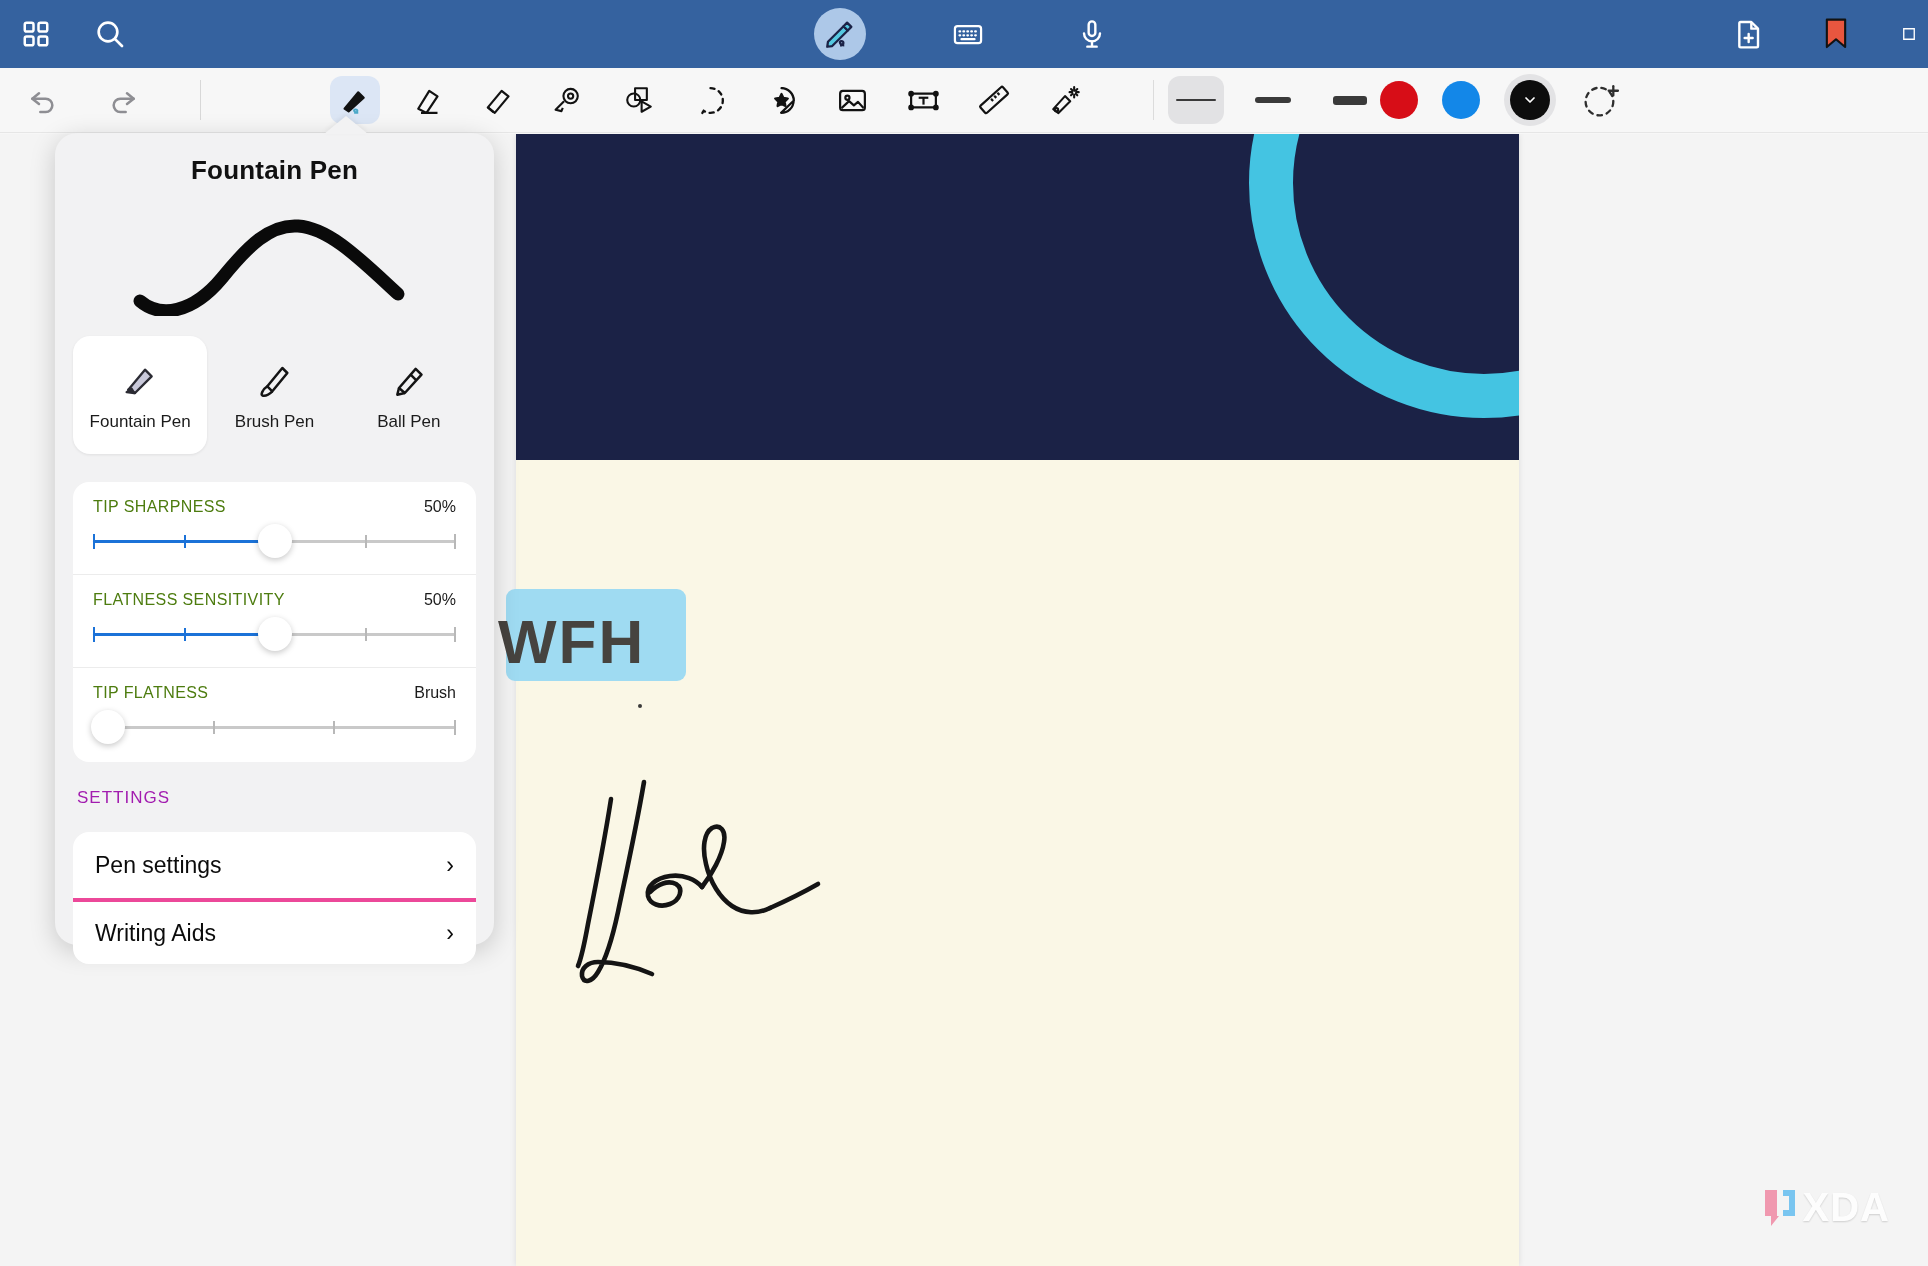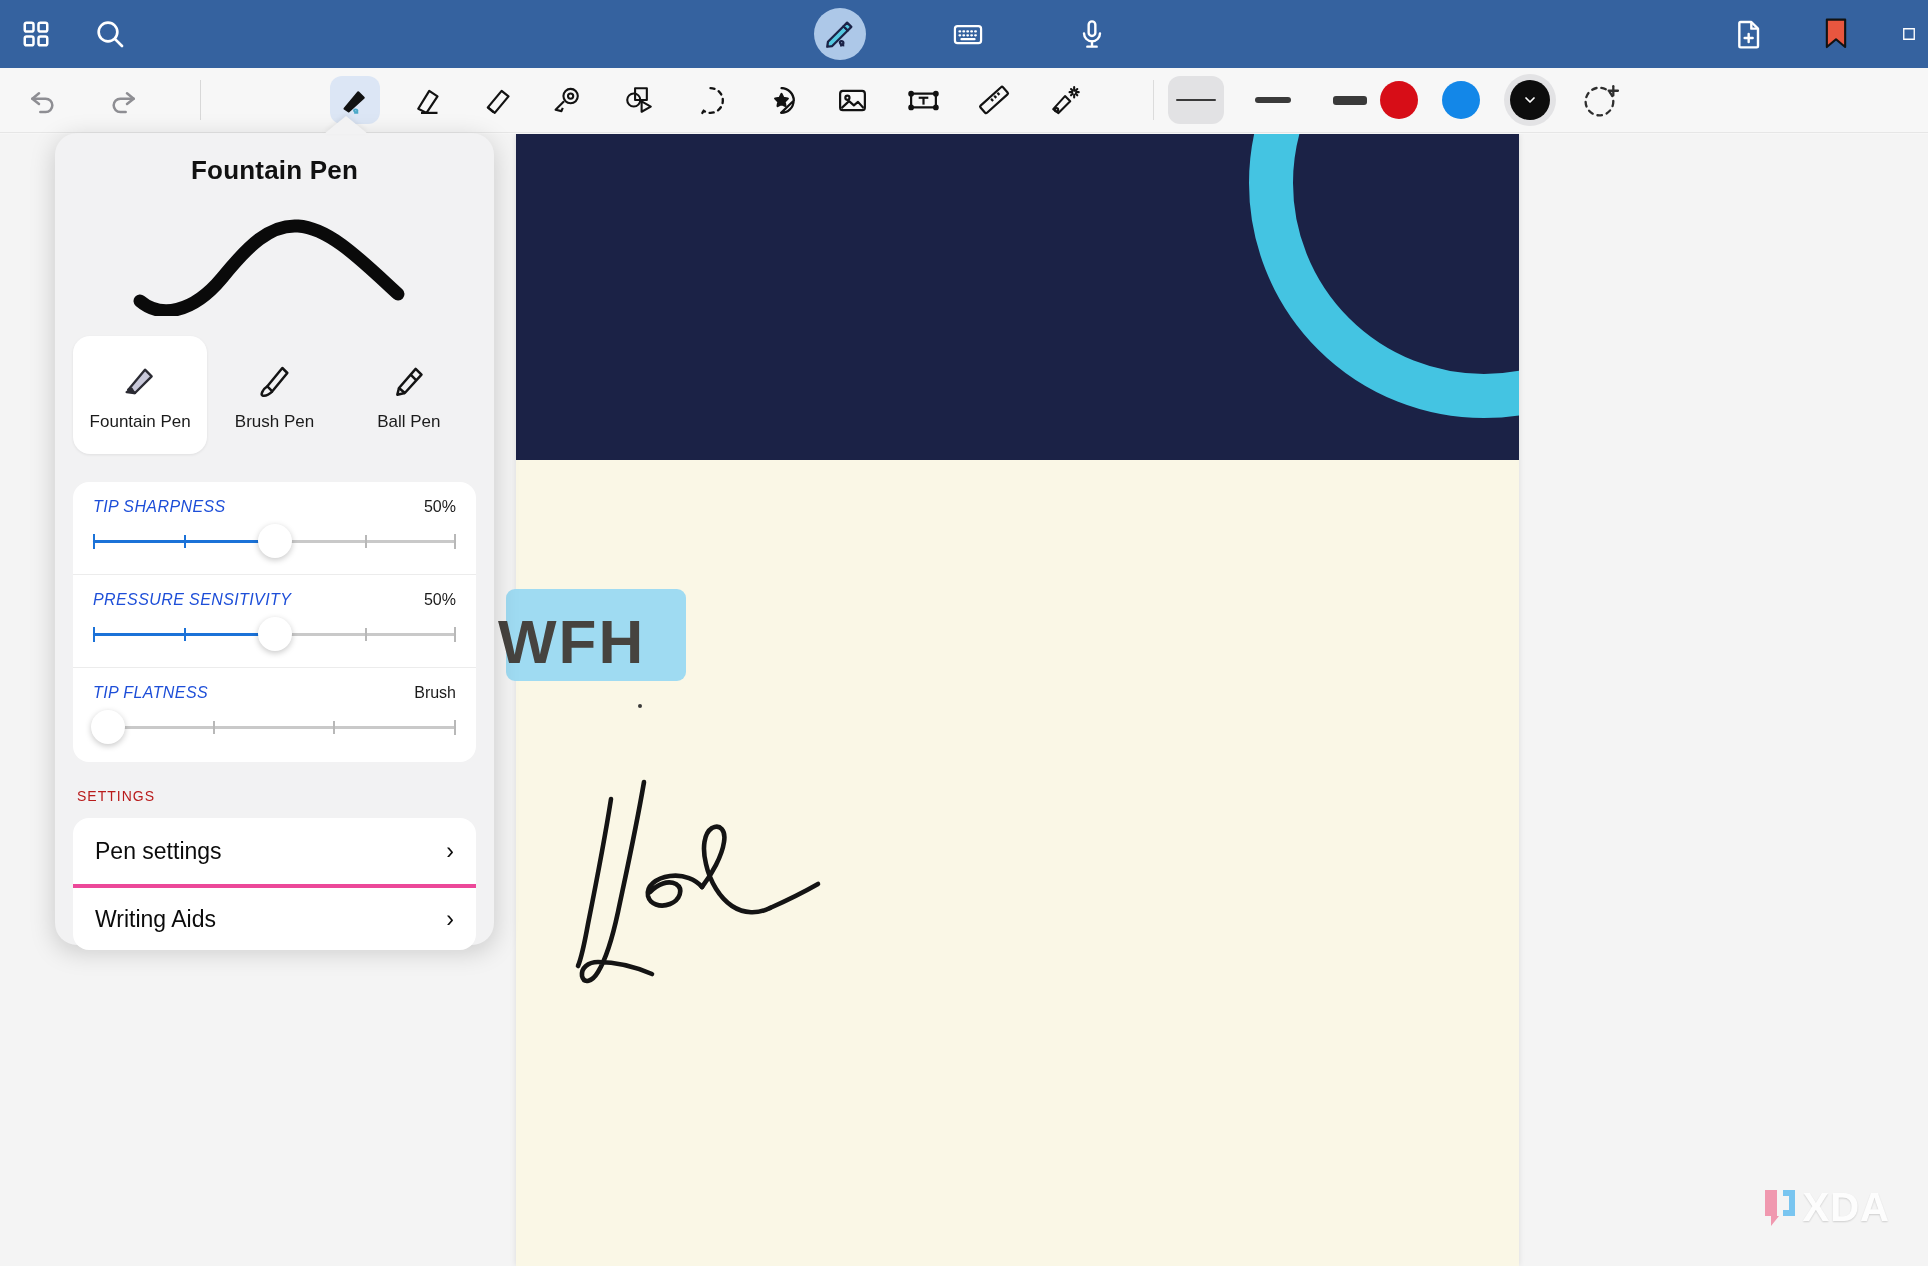--- a/index.html
+++ b/index.html
@@ -144,21 +144,21 @@
   .pentype.selected{ background:#ffffff; box-shadow:0 1px 3px rgba(0,0,0,0.08); }
   .pentype span{ font-size:17px; color:#1b1b1b; }
 
   .sliders{
     margin:28px 18px 0 18px; background:#fff; border-radius:16px;
     padding:0 0 2px 0;
   }
   .slider-row{ padding:16px 20px 10px 20px; }
   .slider-row + .slider-row{ border-top:1px solid #ececec; }
   .slider-head{ display:flex; justify-content:space-between; align-items:baseline; }
-  .slider-label{ font-size:16px; color:#1d4ed8; letter-spacing:0.4px;font-style:italic; }
+  .slider-label{ font-size:16px; color:#4d7c0f; letter-spacing:0.4px; }
   .slider-val{ font-size:16px; color:#1b1b1b; }
   .track-wrap{ position:relative; height:44px; margin-top:4px; }
   .track{
     position:absolute; left:0; right:0; top:20px; height:3px;
     background:#c9c9c9; border-radius:2px;
   }
   .track-fill{
     position:absolute; left:0; top:20px; height:3px;
     background:#1b72d8; border-radius:2px;
   }
@@ -167,22 +167,22 @@
   }
   .tick.on{ background:#1b72d8; }
   .tick.edge{ height:15px; top:14px; }
   .thumb{
     position:absolute; top:4px; width:34px; height:34px; border-radius:50%;
     background:#fff; box-shadow:0 2px 6px rgba(0,0,0,0.22);
     cursor:pointer;
   }
 
   .settings-label{
-    font-size:14px; color:#b91c1c; letter-spacing:1px;
-    margin:26px 0 14px 22px;
+    font-size:17px; color:#a21caf; letter-spacing:1px;
+    margin:26px 0 24px 22px;
   }
   .settings-card{
     margin:0 18px; background:#fff; border-radius:16px;
   }
   .setting-row{
     height:66px; display:flex; align-items:center; justify-content:space-between;
     padding:0 22px; cursor:pointer;
   }
   .setting-row + .setting-row{ border-top:4px solid #ec4899; }
   .setting-row span{ font-size:23px; color:#0b0b0b; }
@@ -487,21 +487,21 @@
         <div class="tick on edge" style="left:0%;"></div>
         <div class="tick on" style="left:25%;"></div>
         <div class="tick" style="left:75%;"></div>
         <div class="tick edge" style="left:calc(100% - 2px);"></div>
         <div class="thumb" style="left:calc(50% - 17px);"></div>
       </div>
     </div>
 
     <div class="slider-row">
       <div class="slider-head">
-        <div class="slider-label">PRESSURE SENSITIVITY</div>
+        <div class="slider-label">FLATNESS SENSITIVITY</div>
         <div class="slider-val">50%</div>
       </div>
       <div class="track-wrap">
         <div class="track"></div>
         <div class="track-fill" style="width:50%;"></div>
         <div class="tick on edge" style="left:0%;"></div>
         <div class="tick on" style="left:25%;"></div>
         <div class="tick" style="left:75%;"></div>
         <div class="tick edge" style="left:calc(100% - 2px);"></div>
         <div class="thumb" style="left:calc(50% - 17px);"></div>

